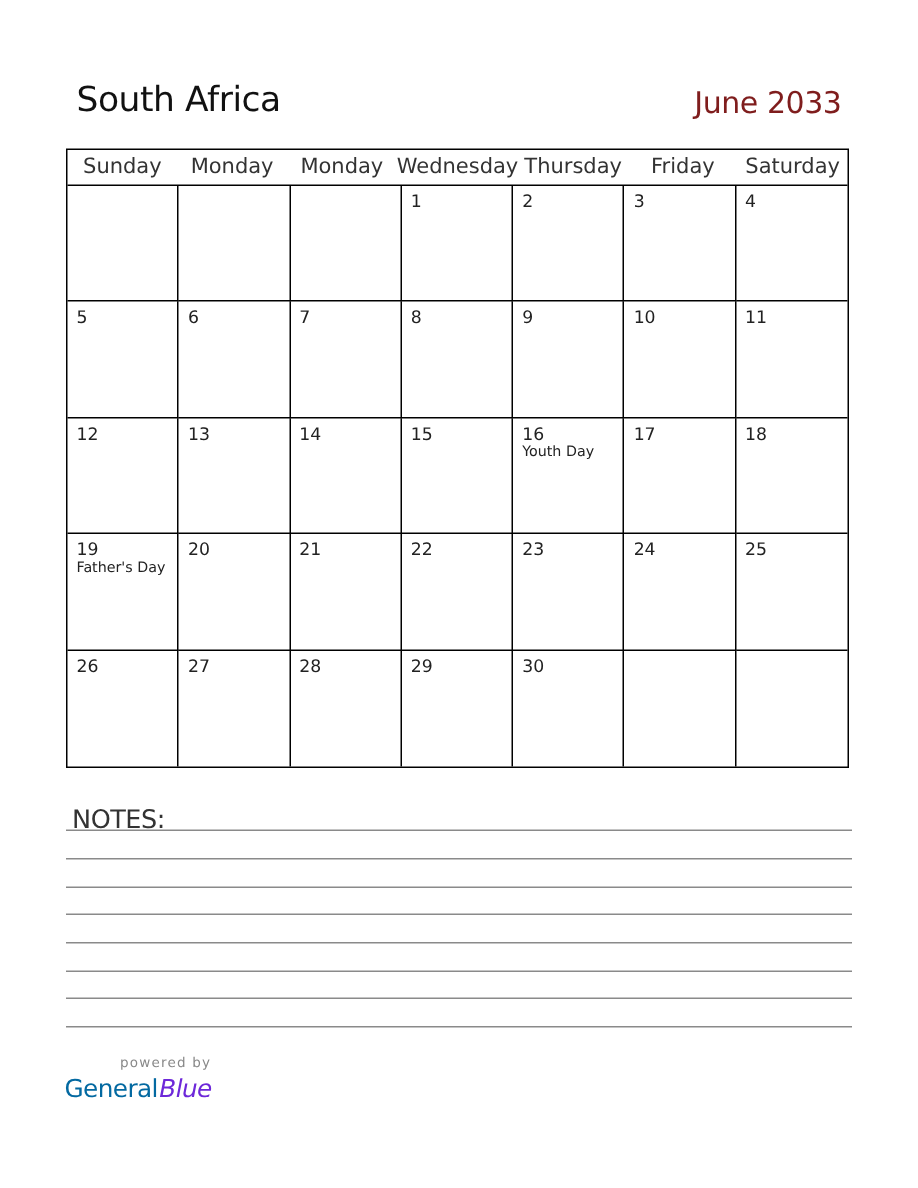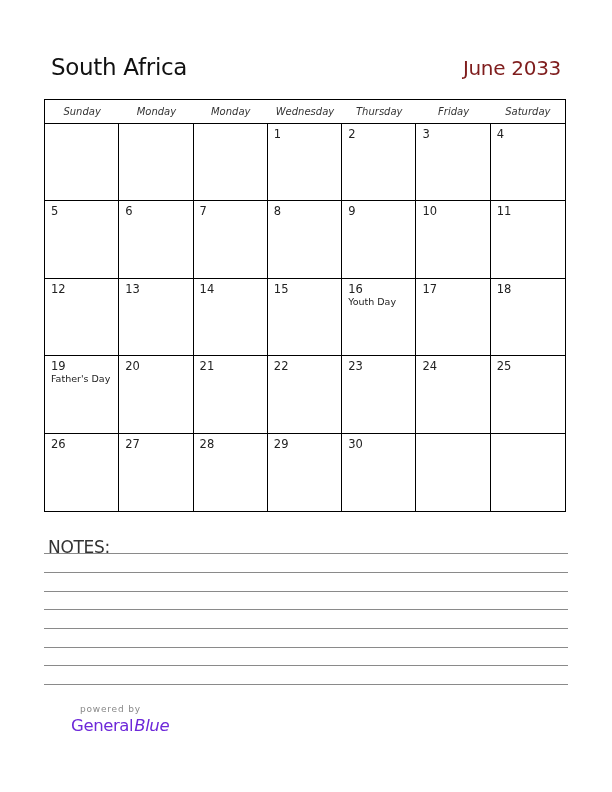--- a/index.html
+++ b/index.html
@@ -18,21 +18,21 @@
     }
     .cal {
       position: absolute; left: 44px; top: 99px; width: 522px; height: 413px;
       box-sizing: border-box; border: 1.4px solid #000;
     }
     .head-row {
       position: absolute; left: 0; top: 0; width: 100%; height: 24px;
       border-bottom: 1.4px solid #000; box-sizing: border-box; display: flex;
     }
     .head-cell {
-      flex: 1; text-align: center; font-size: 10px; line-height: 23px; color: #333; font-style: italic;
+      flex: 1; text-align: center; font-size: 14px; line-height: 23px; color: #333;
     }
     .grid {
       position: absolute; left: 0; top: 24px; right: 0; bottom: 0;
       display: grid; grid-template-columns: repeat(7, 1fr); grid-template-rows: repeat(5, 1fr);
     }
     .day {
       border-right: 1.4px solid #000; border-bottom: 1.4px solid #000;
       box-sizing: border-box; padding: 3px 0 0 6px; position: relative;
     }
     .day.c7 { border-right: none; }
@@ -48,21 +48,21 @@
       border-top: 1.3px solid #8a8a8a;
     }
     .brand-powered {
       position: absolute; left: 47px; top: 704px; font-size: 9px; color: #888;
       letter-spacing: 0.8px;
       padding-left: 33px;
     }
     .brand {
       position: absolute; left: 43px; top: 716px; font-size: 16.5px; letter-spacing: -0.4px;
     }
-    .brand .g { color: #6d28d9; margin-left: 28px; }
+    .brand .g { color: #0369a1; }
     .brand .b { color: #6d28d9; margin-left: 1px; font-style: italic; }
   </style>
 </head>
 <body>
 
 <div class="title-left">South Africa</div>
 <div class="title-right">June 2033</div>
 
 <div class="cal">
   <div class="head-row" id="headrow">

